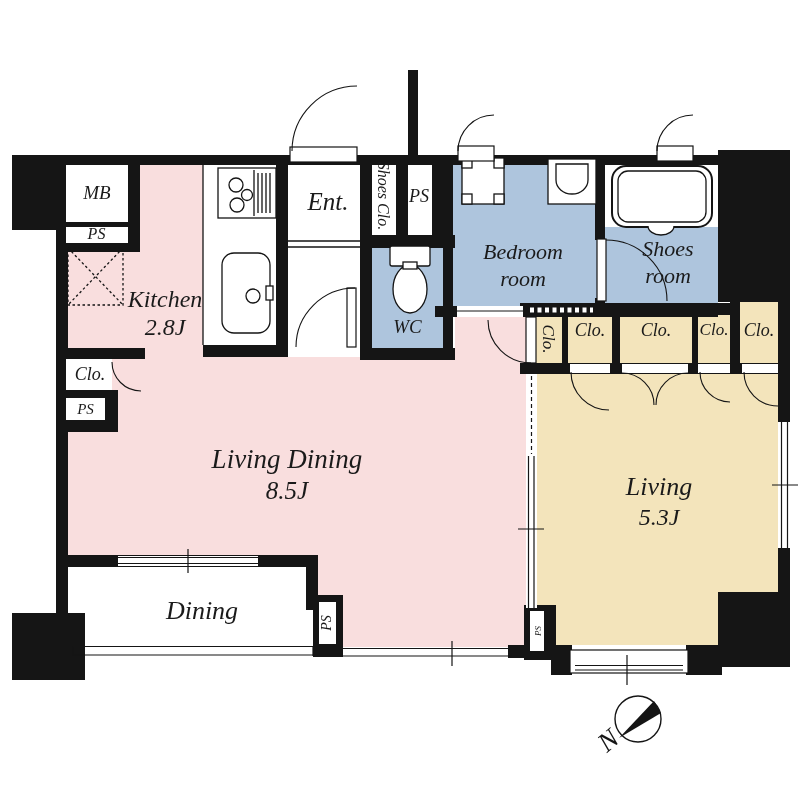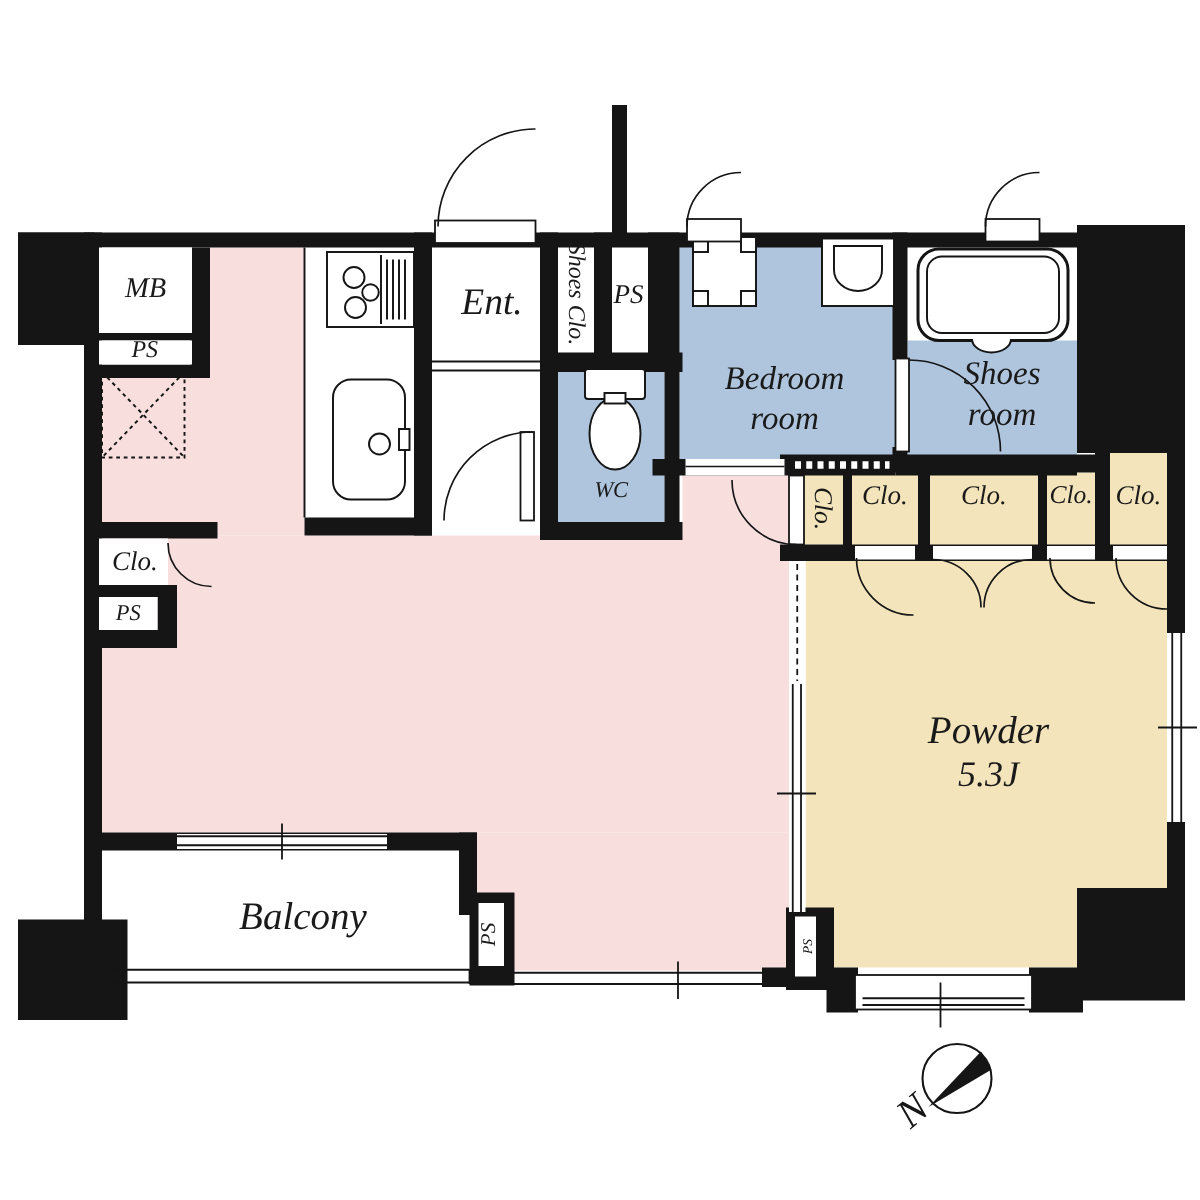--- a/index.html
+++ b/index.html
@@ -191,30 +191,34 @@
       </g>
     </g>
   </svg>
 
   <div class="lb" style="left:66px;top:181px;width:62px;height:24px;font-size:19px;">
     <span>MB</span>
     </div>
   <div class="lb" style="left:66px;top:224px;width:61px;height:20px;font-size:16px;">
     <span>PS</span>
     </div>
+  <div class="lb" style="left:95px;top:285px;width:140px;height:56px;font-size:24px;line-height:28px;">
+    <span>Kitchen</span>
+    <span>2.8J</span>
+    </div>
   <div class="lb" style="left:288px;top:188px;width:80px;height:28px;font-size:25px;">
     <span>Ent.</span>
     </div>
   <div class="lb rot90" style="left:325px;top:186px;width:116px;height:20px;font-size:16px;">
     <span>Shoes Clo.</span>
     </div>
   <div class="lb" style="left:396px;top:184px;width:46px;height:24px;font-size:18px;">
     <span>PS</span>
     </div>
-  <div class="lb" style="left:372px;top:314px;width:71px;height:26px;font-size:15px;">
+  <div class="lb" style="left:372px;top:314px;width:71px;height:26px;font-size:19px;">
     <span>WC</span>
     </div>
   <div class="lb" style="left:453px;top:236px;width:140px;height:58px;font-size:22px;line-height:27px;">
     <span>Bedroom</span>
     <span>room</span>
     </div>
   <div class="lb" style="left:600px;top:233px;width:136px;height:58px;font-size:22px;line-height:27px;">
     <span>Shoes</span>
     <span>room</span>
     </div>
@@ -227,25 +231,29 @@
   <div class="lb" style="left:620px;top:318px;width:72px;height:24px;font-size:18px;">
     <span>Clo.</span>
     </div>
   <div class="lb" style="left:698px;top:318px;width:32px;height:24px;font-size:17px;">
     <span>Clo.</span>
     </div>
   <div class="lb" style="left:740px;top:318px;width:38px;height:24px;font-size:18px;">
     <span>Clo.</span>
     </div>
   <div class="lb" style="left:559px;top:472px;width:200px;height:60px;font-size:26px;line-height:30px;">
-    <span>Powder</span>
+    <span>Living</span>
     <span style="font-size:24px;">5.3J</span>
     </div>
+  <div class="lb" style="left:167px;top:444px;width:240px;height:62px;font-size:27px;line-height:31px;">
+    <span>Living Dining</span>
+    <span style="font-size:25px;">8.5J</span>
+    </div>
   <div class="lb" style="left:122px;top:596px;width:160px;height:30px;font-size:26px;">
-    <span>Balcony</span>
+    <span>Dining</span>
     </div>
   <div class="lb" style="left:68px;top:362px;width:44px;height:24px;font-size:18px;">
     <span>Clo.</span>
     </div>
   <div class="lb" style="left:66px;top:399px;width:39px;height:21px;font-size:15px;">
     <span>PS</span>
     </div>
   <div class="lb rotm90" style="left:303px;top:613px;width:48px;height:20px;font-size:14px;">
     <span>PS</span>
     </div>

